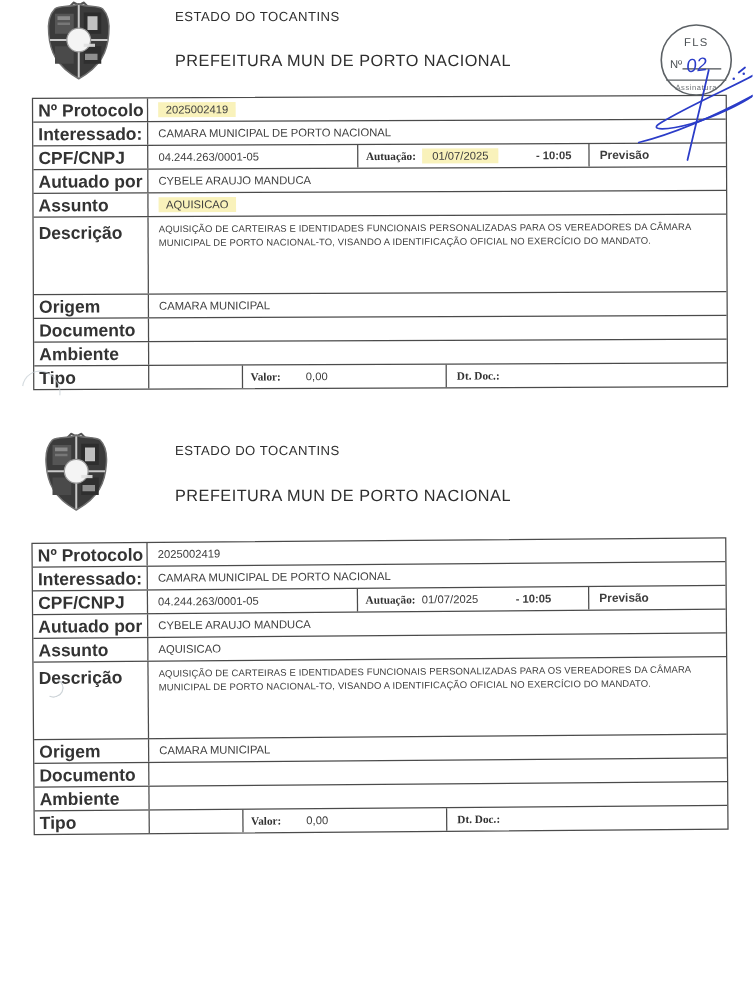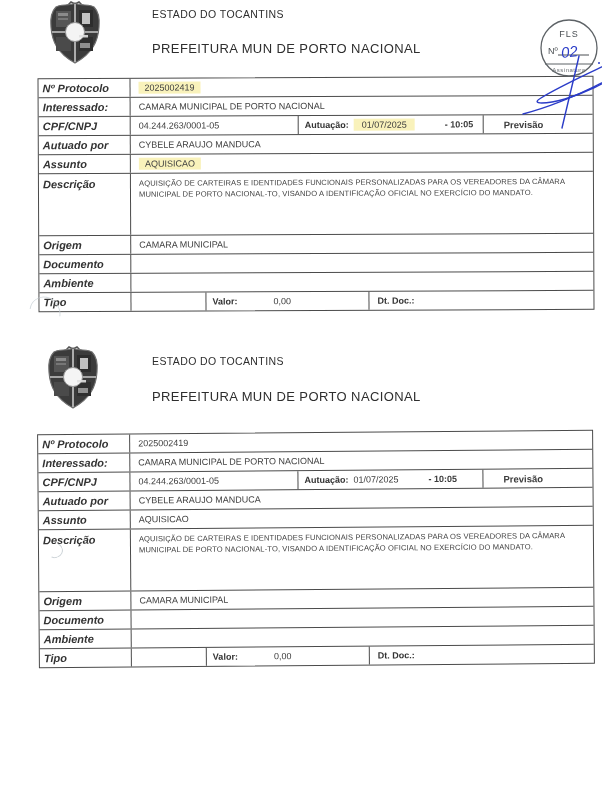--- a/index.html
+++ b/index.html
@@ -1,21 +1,21 @@
 <!DOCTYPE html>
 <html><head>
 <meta charset="utf-8">
 <style>
   * { margin:0; padding:0; box-sizing:border-box; }
   html,body { width:602px; height:790px; }
   body {
     position:relative; background:#ffffff; overflow:hidden;
     font-family:"Liberation Sans", sans-serif; color:#3c3c3c;
   }
-  .form { position:absolute; left:16px; width:480px; }
+  .form { position:absolute; left:4px; width:480px; }
   #form1 { top:0; height:335px; }
   #form2 { top:343px; height:330px; }
 
   .logo { position:absolute; left:30px; top:1px; width:58px; height:64px; }
   #form2 .logo { left:28px; top:3px; }
 
   .hline1 { position:absolute; left:136px; top:8px; font-size:10.5px; letter-spacing:.4px; color:#2e2e2e; }
   .hline2 { position:absolute; left:136px; top:41px; font-size:13px; letter-spacing:.4px; color:#2e2e2e; }
   #form2 .hline1 { top:12px; }
   #form2 .hline2 { top:46px; }
@@ -25,42 +25,42 @@
     border:1px solid #4b4b4b; background:#fff; transform:rotate(-0.25deg);
   }
   #form2 .tbl { top:89px; transform:rotate(-0.45deg); }
 
   .row { display:flex; align-items:center; height:19px; border-top:1px solid #4b4b4b; }
   .row:first-child { border-top:none; height:18px; }
   .row-desc { height:62px; align-items:flex-start; }
 
   .lbl {
     flex:0 0 92px; align-self:stretch; display:flex; align-items:center;
-    border-right:1px solid #4b4b4b; font-weight:bold; font-size:11px;
-    padding:1px 2px 1px 4px; color:#333; position:relative;font-style:italic;
+    border-right:1px solid #4b4b4b; font-weight:bold; font-size:14px;
+    padding:1px 2px 1px 4px; color:#333; position:relative;
   }
   .row-desc .lbl { align-items:flex-start; padding-top:4px; }
   .val { flex:1; font-size:9px; padding:1px 4px 1px 8px; color:#3f3f3f; }
   .row-desc .val { padding-top:5px; padding-right:14px; font-size:7.6px; line-height:10.5px; letter-spacing:.1px; }
 
   .cell-cpf { flex:0 0 167px; }
   .cell-aut { flex:0 0 185px; align-self:stretch; display:flex; align-items:center;
               border-left:1px solid #4b4b4b; font-size:9px; padding-left:6px; }
   .cell-prev { flex:1; align-self:stretch; display:flex; align-items:center;
-               border-left:1px solid #4b4b4b; font-weight:bold; font-size:9.5px; padding-left:20px; }
+               border-left:1px solid #4b4b4b; font-weight:bold; font-size:9.5px; padding-left:8px; }
   .aut-time { margin-left:30px;font-weight:bold; }
   .aut-date { margin-left:5px; }
 
   .cell-empty { flex:0 0 74px; align-self:stretch; }
   .cell-valor { flex:0 0 163px; align-self:stretch; display:flex; align-items:center;
                 border-left:1px solid #4b4b4b; font-size:9px; padding-left:6px; }
-  .valor-val { margin-left:36px; }
+  .valor-val { margin-left:20px; }
   .cell-dtdoc { flex:1; align-self:stretch; display:flex; align-items:center;
                 border-left:1px solid #4b4b4b; font-size:9px; padding-left:8px; }
-  b { color:#333; }
+  b { color:#333;font-family:Liberation Serif, serif; }
 
   .hl { background:#f9f2bb; padding:1px 6px; }
   .hl-date { background:#f9f2bb; padding:1px 8px; margin-left:5px; }
 
   .stamp { position:absolute; left:503px; top:6px; width:99px; height:135px; z-index:6; pointer-events:none; }
 
   .punch {
     position:absolute; left:14px; top:296px; width:30px; height:33px;
     border:1px solid #c3ccd2; border-radius:50%;
     border-bottom-color:transparent; border-left-color:transparent;

